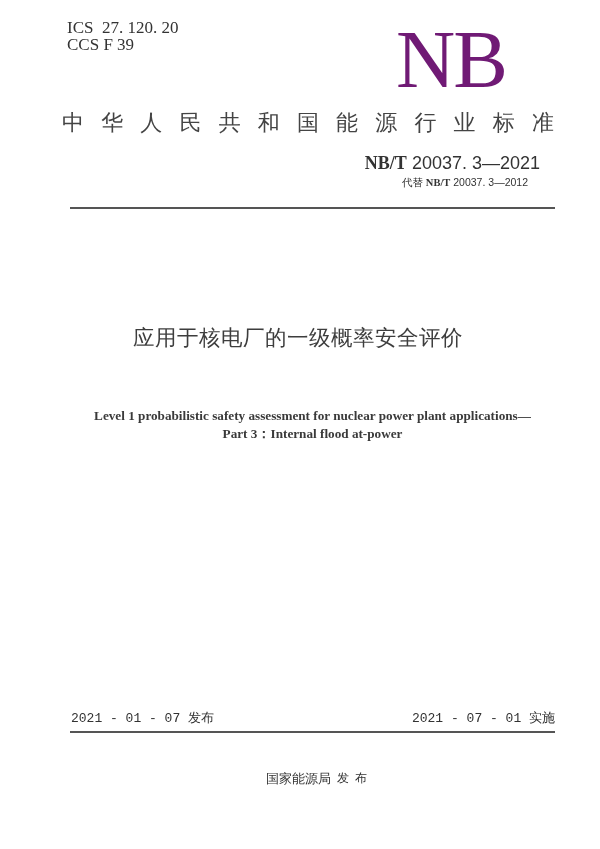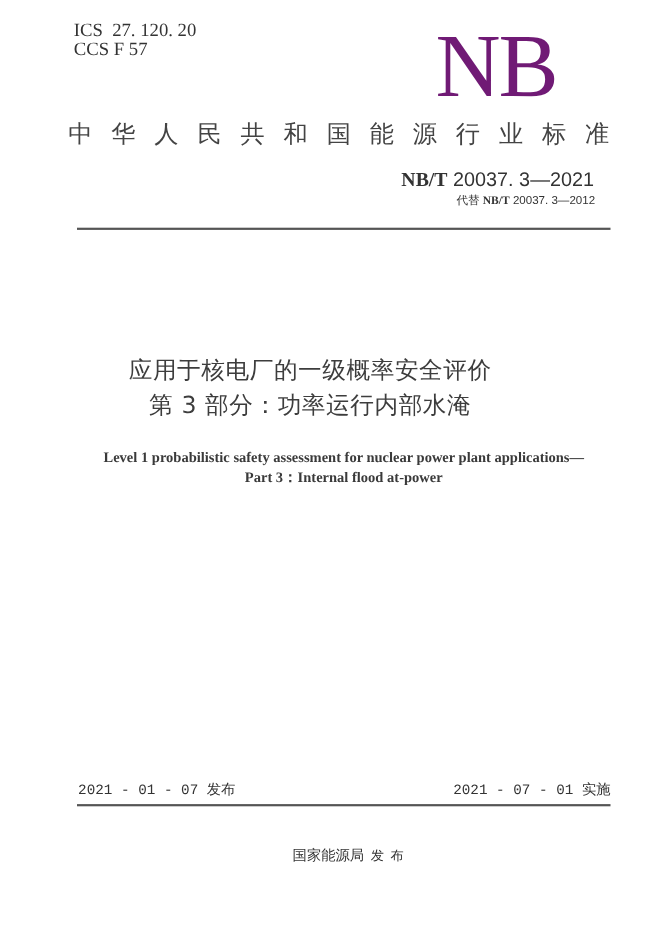--- a/index.html
+++ b/index.html
@@ -24,28 +24,28 @@
     left: 62px; top: 109px; width: 492px; font-size: 22px; line-height: 28px;
     color: #444; display: flex; justify-content: space-between;
   }
   #org-line span { display: inline-block; }
   #std-no {
     right: 60px; top: 155px; font-size: 18px; line-height: 16px; color: #333;
     font-family: "Liberation Sans", sans-serif; text-align: right;
   }
   #std-no .pre { font-family: "Liberation Serif", serif; font-weight: bold; }
   #replaces {
-    right: 59px; top: 176px; font-size: 10.5px; line-height: 13px; color: #333;
+    right: 72px; top: 176px; font-size: 10.5px; line-height: 13px; color: #333;
     font-family: "Liberation Sans", sans-serif; 
   }
   #replaces .pre { font-family: "Liberation Serif", serif; font-weight: bold; }
   .rule { background: #555; height: 1.5px; }
   #top-rule { left: 70px; top: 207px; width: 485px; }
   #title-cn {
-    left: 0; width: 564px; top: 322px; text-align: center; font-size: 21.5px;
+    left: 16px; width: 564px; top: 322px; text-align: center; font-size: 21.5px;
     line-height: 31px; color: #3d3d3d; letter-spacing: 0.5px;
   }
   #title-en {
     left: 0; width: 625px; top: 407px; text-align: center;
     font-family: "Liberation Serif", serif; font-weight: bold; font-size: 13.2px;
     line-height: 18px; color: #3a3a3a;
   }
   .date {
     top: 711px; font-size: 13px; line-height: 16px; color: #333;
     font-family: Liberation Mono, monospace;
@@ -58,21 +58,21 @@
   }
   #publish-label {
     left: 337px; top: 770px; font-size: 12px; line-height: 17px; color: #333;
     letter-spacing: 6px;
   }
 </style>
 </head>
 <body>
 
 <div class="abs classif" id="ics">ICS  27. 120. 20</div>
-<div class="abs classif" id="ccs">CCS F 57</div>
+<div class="abs classif" id="ccs">CCS F 39</div>
 
 <div class="abs" id="nb-logo">NB</div>
 
 <div class="abs" id="org-line">
   <span>中</span>
   <span>华</span>
   <span>人</span>
   <span>民</span>
   <span>共</span>
   <span>和</span>
@@ -90,21 +90,20 @@
 </div>
 
 <div class="abs" id="replaces">
   <span>代替 </span><span class="pre">NB/T</span><span> 20037. 3—2012</span>
 </div>
 
 <div class="abs rule" id="top-rule"></div>
 
 <div class="abs" id="title-cn">
   <div>应用于核电厂的一级概率安全评价</div>
-  <div>第 3 部分：功率运行内部水淹</div>
 </div>
 
 <div class="abs" id="title-en">
   <div>Level 1 probabilistic safety assessment for nuclear power plant applications—</div>
   <div>Part 3：Internal flood at-power</div>
 </div>
 
 <div class="abs date" id="issue-date">2021 - 01 - 07 发布</div>
 <div class="abs date" id="impl-date">2021 - 07 - 01 实施</div>
 

